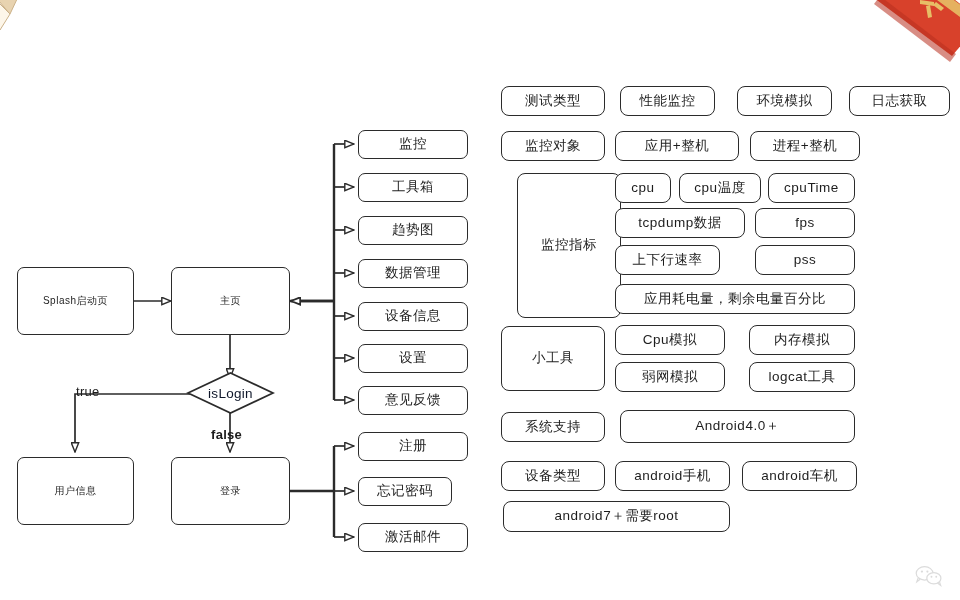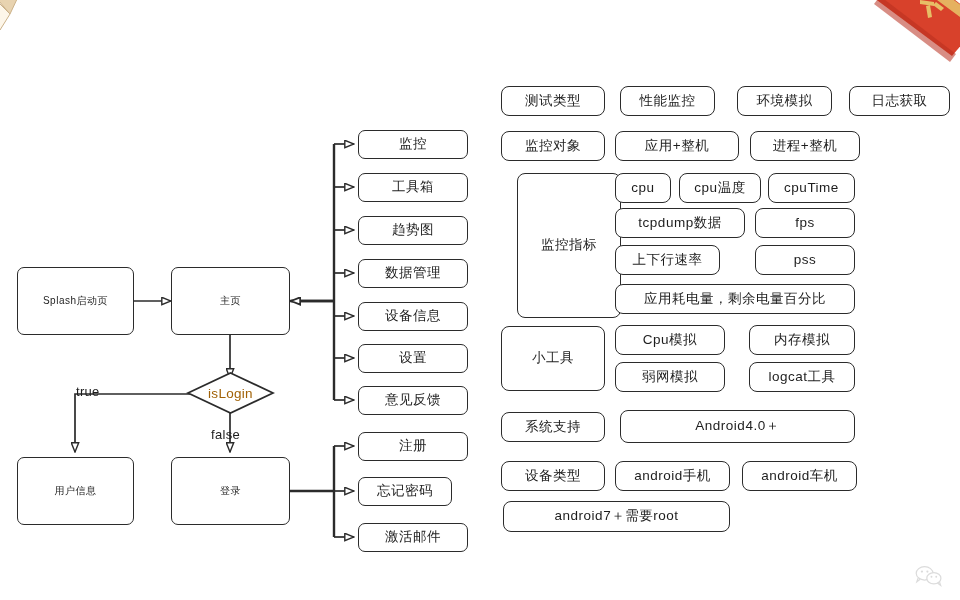--- a/index.html
+++ b/index.html
@@ -21,21 +21,21 @@
     padding:2px 4px;
   }
   .node.big{font-size:10px;}
 
   
   .diamond{position:absolute;}
   .diamond svg{display:block;}
   .diamond .dlabel{
     position:absolute;left:0;top:0;width:100%;height:100%;
     display:flex;align-items:center;justify-content:center;
-    font-size:13.5px;color:#a16207;letter-spacing:.3px;
+    font-size:13.5px;color:#0f172a;letter-spacing:.3px;
   }
 
   
   .wires{position:absolute;left:0;top:0;width:960px;height:600px;pointer-events:none;}
 
   
   .edge-label{
     position:absolute;font-size:13px;color:#1d1d1d;letter-spacing:.3px;
     background:transparent;
   }
@@ -127,21 +127,21 @@
 <div class="node big" style="left:171px;top:267px;width:119px;height:68px;">主页</div>
 
 <div class="diamond" style="left:186px;top:371px;width:89px;height:44px;">
   <svg width="89" height="44" viewBox="0 0 89 44">
     <path d="M44.5 2 L87 22 L44.5 42 L2 22 Z" fill="#fff" stroke="#2b2b2b" stroke-width="1.7"></path>
   </svg>
   <span class="dlabel">isLogin</span>
 </div>
 
 <div class="edge-label" style="left:76px;top:384px;">true</div>
-<div class="edge-label" style="left:211px;top:427px;">false</div>
+<div class="edge-label" style="left:211px;top:427px;font-weight:bold;">false</div>
 
 <div class="node big" style="left:17px;top:457px;width:117px;height:68px;">用户信息</div>
 
 <div class="node big" style="left:171px;top:457px;width:119px;height:68px;">登录</div>
 
 <div class="node" style="left:358px;top:130px;width:110px;height:29px;">监控</div>
 <div class="node" style="left:358px;top:173px;width:110px;height:29px;">工具箱</div>
 <div class="node" style="left:358px;top:216px;width:110px;height:29px;">趋势图</div>
 <div class="node" style="left:358px;top:259px;width:110px;height:29px;">数据管理</div>
 <div class="node" style="left:358px;top:302px;width:110px;height:29px;">设备信息</div>

